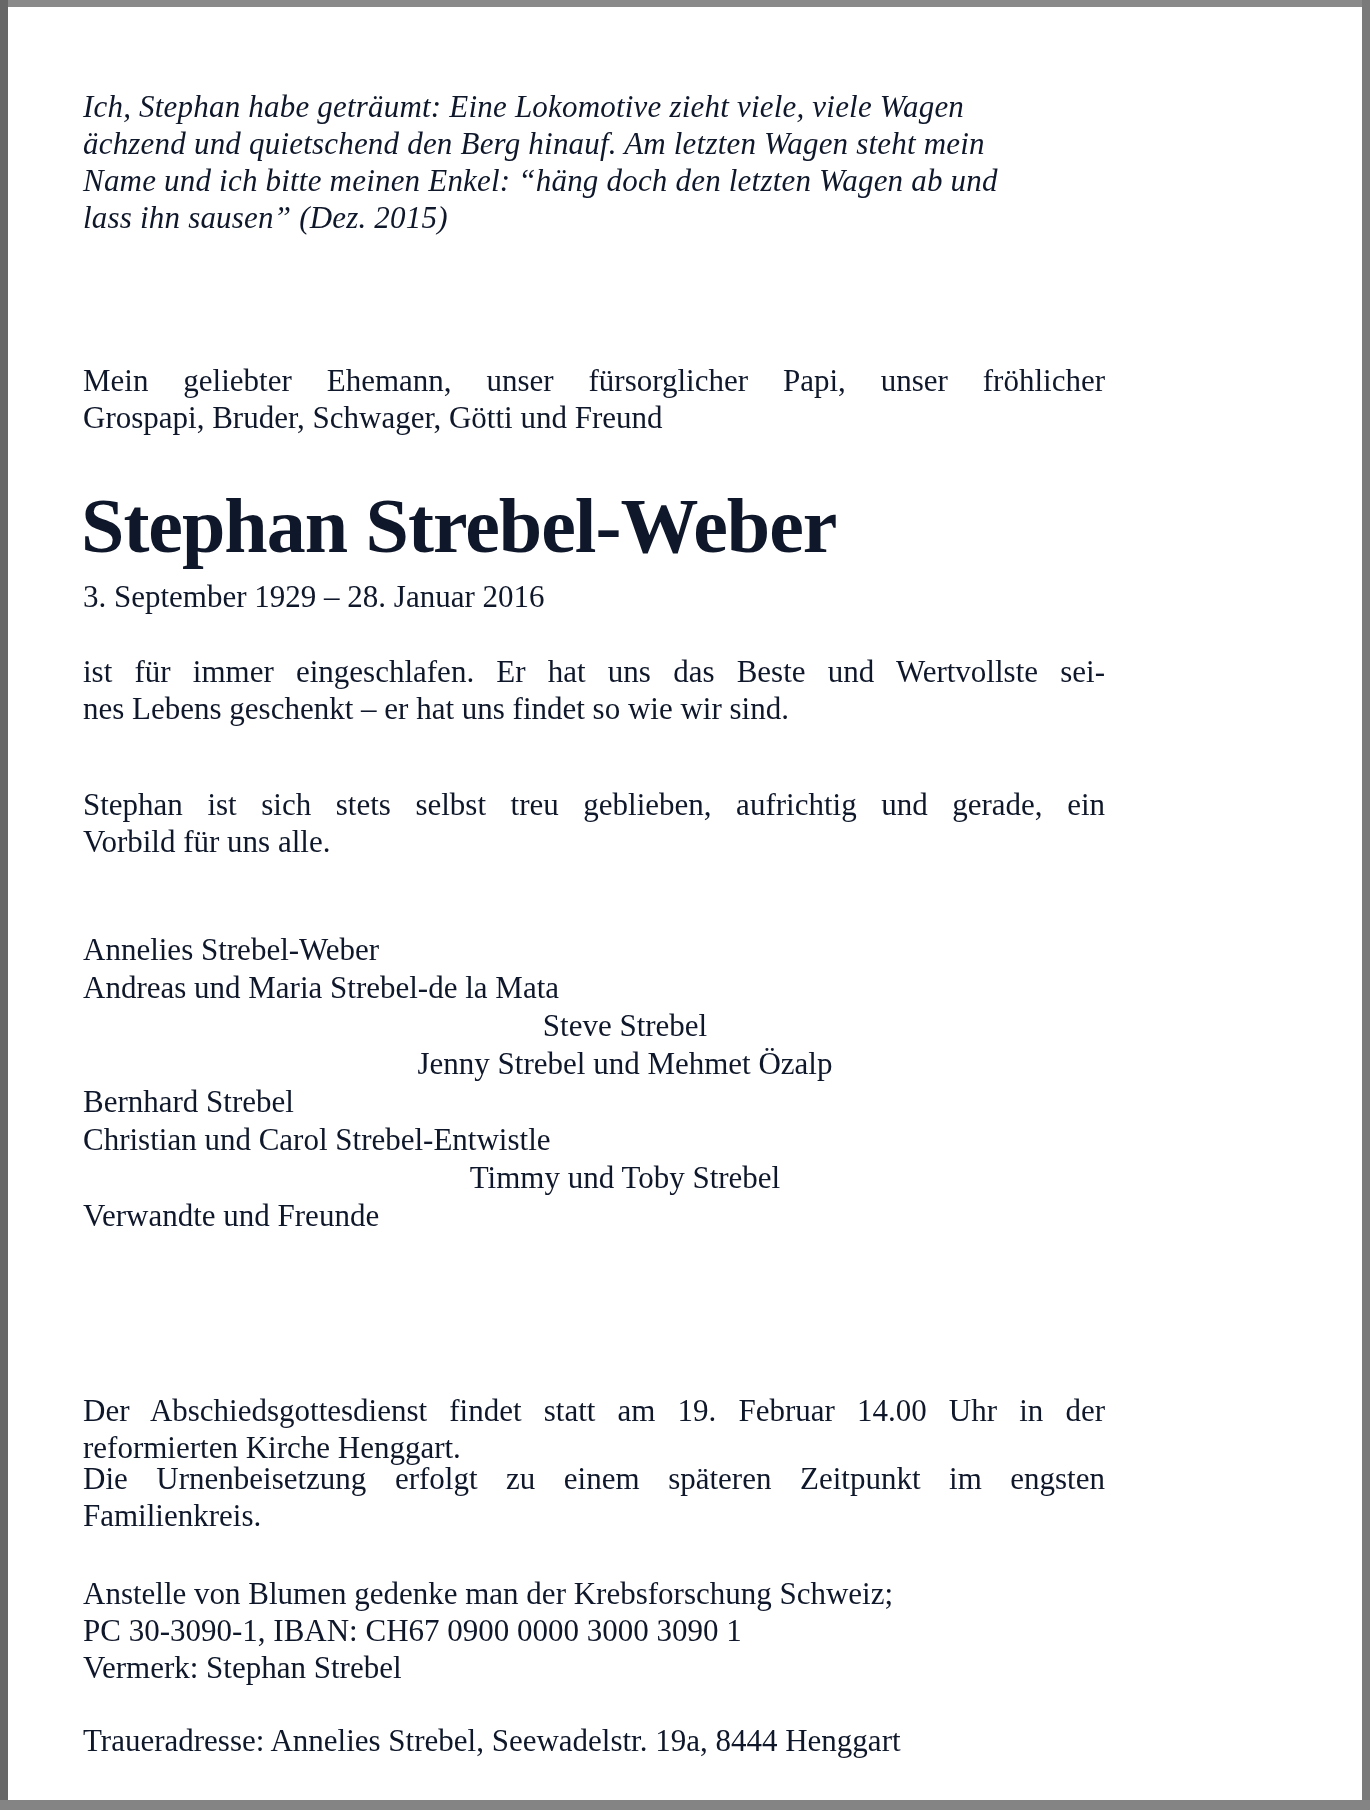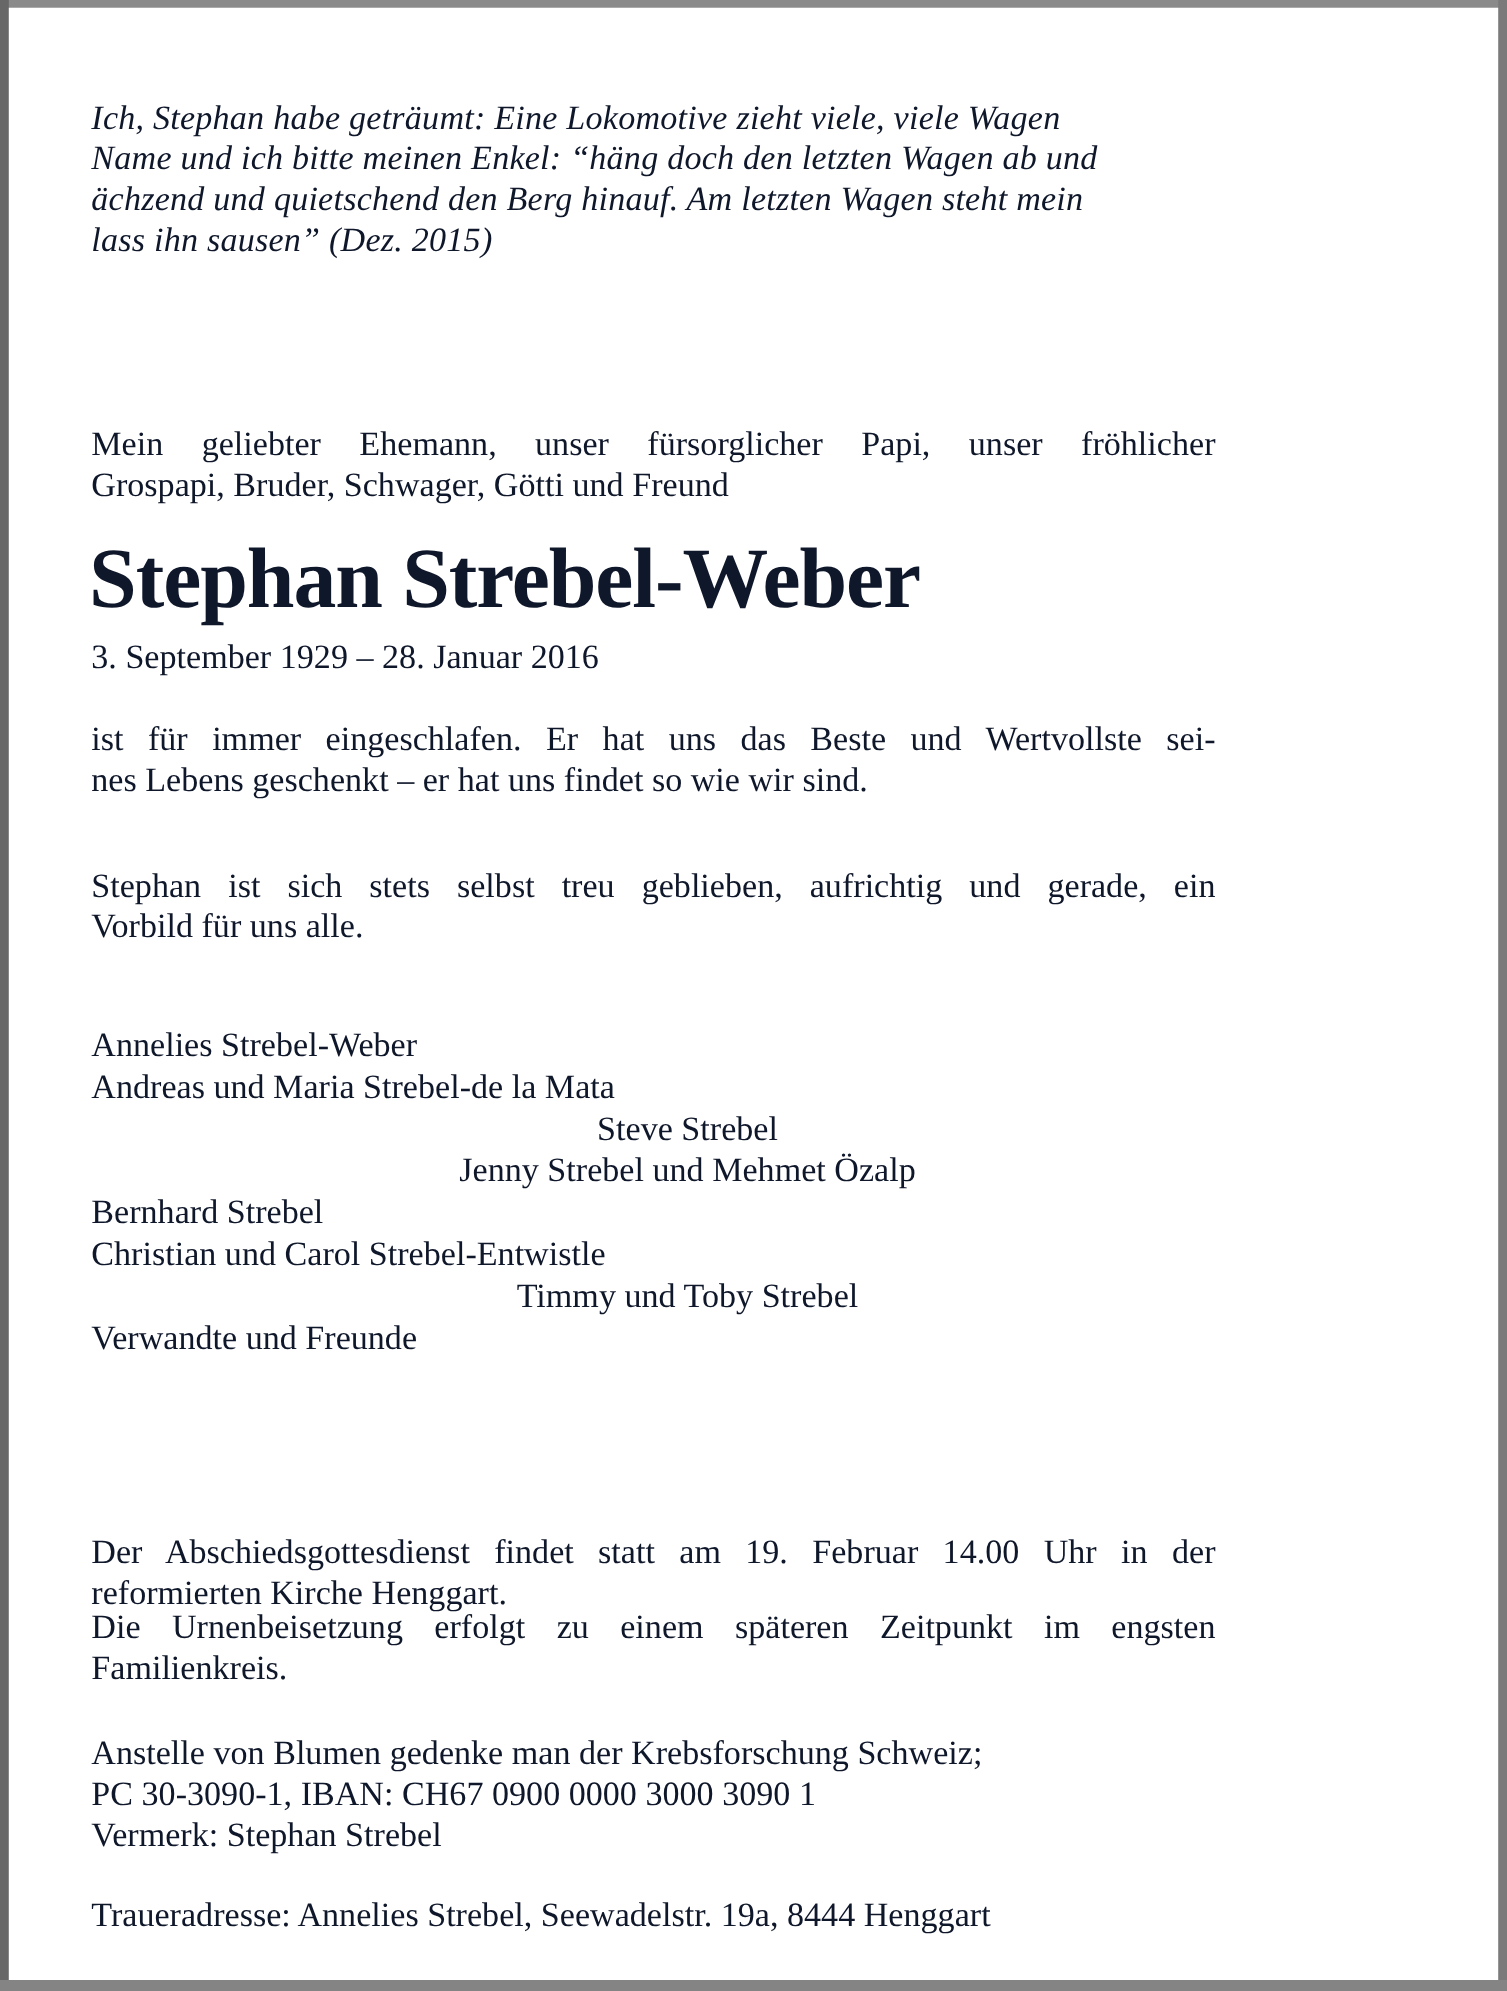--- a/index.html
+++ b/index.html
@@ -24,21 +24,21 @@
     width: 1354px; height: 1793px;
     background: #ffffff;
   }
 
   .blk { position: absolute; left: 83px; width: 1022px; font-size: 31px; line-height: 37px; }
   .blk .line { display: block; }
   .j { text-align: justify; text-align-last: justify; }
 
   #epigraph { top: 88px; font-style: italic; letter-spacing: 0.2px; }
 
-  #intro { top: 385px; }
+  #intro { top: 362px; }
 
   #deceased-name {
     position: absolute; left: 81px; top: 487px;
     font-size: 78px; line-height: 78px; font-weight: bold;
     letter-spacing: -1px; white-space: nowrap; text-align: right;
   }
 
   #life-dates { top: 578px; }
 
   #eulogy-1 { top: 653px; }
@@ -58,22 +58,22 @@
 <div id="stage">
   <div id="frame-top"></div>
   <div id="frame-left"></div>
   <div id="frame-right"></div>
   <div id="frame-bottom"></div>
 
   <div id="paper"></div>
 
   <div id="epigraph" class="blk">
     <span class="line">Ich, Stephan habe geträumt: Eine Lokomotive zieht viele, viele Wagen</span>
+    <span class="line">ächzend und quietschend den Berg hinauf. Am letzten Wagen steht mein</span>
     <span class="line">Name und ich bitte meinen Enkel: “häng doch den letzten Wagen ab und</span>
-    <span class="line">ächzend und quietschend den Berg hinauf. Am letzten Wagen steht mein</span>
     <span class="line">lass ihn sausen” (Dez. 2015)</span>
   </div>
 
   <div id="intro" class="blk">
     <span class="line j">Mein geliebter Ehemann, unser fürsorglicher Papi, unser fröhlicher</span>
     <span class="line">Grospapi, Bruder, Schwager, Götti und Freund</span>
   </div>
 
   <div id="deceased-name">Stephan Strebel-Weber</div>
 

